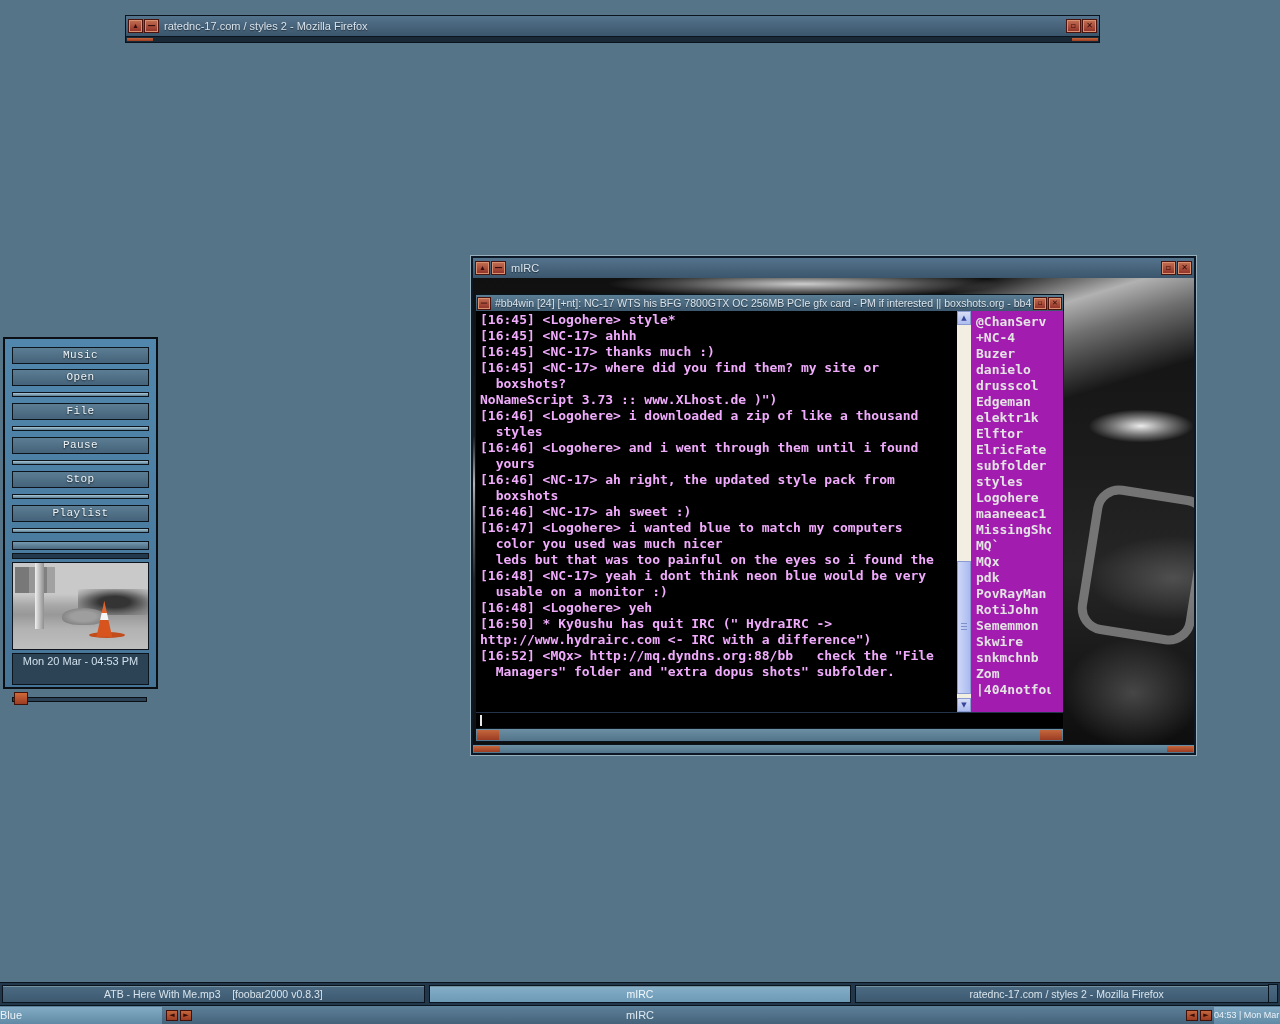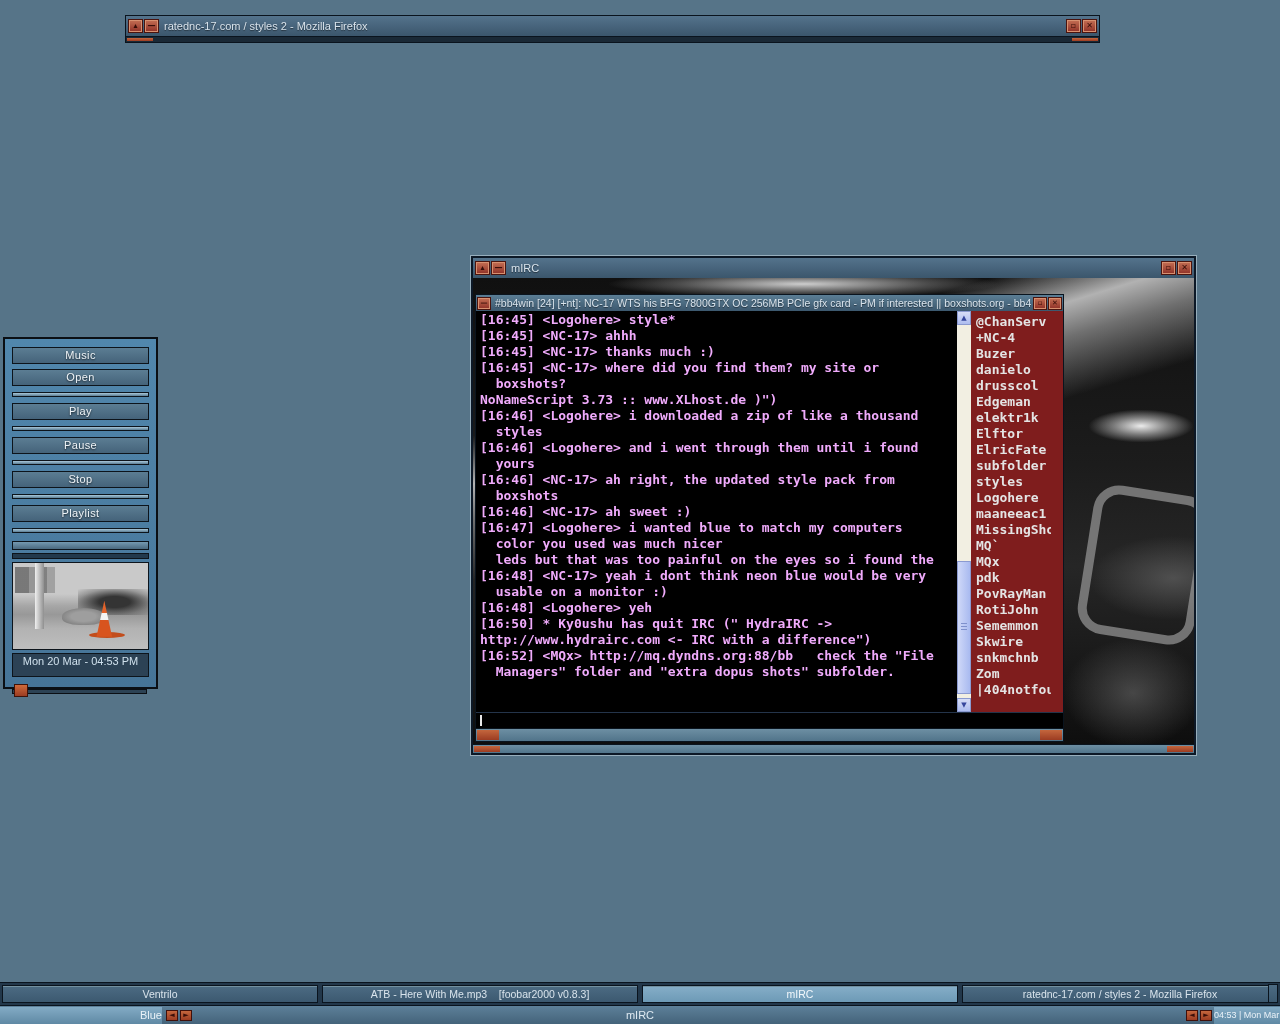--- a/index.html
+++ b/index.html
@@ -62,77 +62,77 @@
     white-space:pre; height:16px; overflow:hidden; }
   .vscroll { position:relative; width:14px; flex:none; background:#f2efe2; }
   .vs-btn { position:absolute; left:0; width:14px; height:14px;
     background:linear-gradient(#d7ddf6,#aebdf0); border:1px solid #8b9ad0;
     color:#36469c; font:bold 7px/12px "DejaVu Sans", sans-serif; text-align:center; }
   .vs-up { top:0; } .vs-down { bottom:0; }
   .vs-thumb { position:absolute; left:0; top:250px; width:14px; height:133px;
     background:linear-gradient(90deg,#cfd8f8,#a9baf0); border:1px solid #8b9ad0; }
   .vs-thumb::after { content:""; position:absolute; left:3px; right:3px; top:61px; height:8px;
     background:repeating-linear-gradient(#7e90cc 0 1px, transparent 1px 3px); }
-  .nicklist { width:92px; flex:none; background:#7f1d1d; padding:3px 12px 0 5px; overflow:hidden; }
+  .nicklist { width:92px; flex:none; background:#a21caf; padding:3px 12px 0 5px; overflow:hidden; }
   .nick { font:bold 13px/16px "DejaVu Sans Mono", monospace; color:#e4e4e4;
     white-space:pre; height:16px; overflow:hidden; }
   .inputline { height:16px; background:#000; border-top:1px solid #24344a; position:relative; }
   .caret { position:absolute; left:4px; top:2px; width:2px; height:11px; background:#e8e8e8; }
   .chan-grip { height:13px; background:linear-gradient(#6d8fa3,#51748a);
     border-top:1px solid #0a141e; position:relative; }
   .chan-grip .grip { top:1px; bottom:1px; width:22px; }
 
   
   .sidebar { position:absolute; left:3px; top:337px; width:155px; height:352px;
     border:2px solid #0b0f14; background:linear-gradient(#5187ad,#467497); padding:6px 7px; }
   .sb-btn { height:17px; background:linear-gradient(#5b7d93,#45637a); border:1px solid #0d141b;
     color:#eef4f8; font-size:11px; line-height:15px; text-align:center; letter-spacing:.4px;
-    text-shadow:0 1px 2px rgba(0,0,0,.7); }
+    text-shadow:0 1px 2px rgba(0,0,0,.7);font-family:Liberation Mono, monospace; }
   .sb-sep { height:5px; border:1px solid #0d141b; background:linear-gradient(#a9c8da,#5b7d93); margin-top:6px; }
   .sb-btn + .sb-sep { margin-top:6px; } .sb-sep + .sb-btn { margin-top:6px; }
   .sb-bar1 { height:9px; border:1px solid #0d141b; background:linear-gradient(#74descat,#4a697f); margin-top:8px;
     background:linear-gradient(#7499b1,#4a697f); }
   .sb-bar2 { height:6px; border:1px solid #0d141b; background:#22394c; margin-top:3px; }
   .sb-photo { position:relative; height:88px; border:1px solid #0d141b; margin-top:3px; overflow:hidden;
     background:linear-gradient(#c9c9c9 0 36%, #a6a6a6 50%, #989898 60%, #b2b2b2 76%, #bebebe); }
   .ph-bldg { position:absolute; left:2px; top:4px; width:40px; height:26px;
     background:linear-gradient(90deg,#6a6a6a 0 35%, #8d8d8d 35% 55%, #747474 55% 80%, #9a9a9a 80%); opacity:.85; }
   .ph-bush { position:absolute; left:48%; top:30%; width:54%; height:30%;
     background:radial-gradient(#343434 30%, rgba(40,40,40,.3) 70%, rgba(0,0,0,0)); }
   .ph-planter { position:absolute; left:36%; top:52%; width:32%; height:20%;
     background:radial-gradient(#9e9e9e 40%, #6f6f6f); border-radius:50% 50% 40% 40%; }
   .ph-pole { position:absolute; left:22px; top:0; width:9px; height:66px;
     background:linear-gradient(90deg,#efefef,#8f8f8f); }
   .ph-cone { position:absolute; left:58%; top:44%; width:26px; height:36px;
     clip-path:polygon(50% 0, 80% 100%, 20% 100%);
     background:linear-gradient(#e2632a 0 34%, #f4f4f4 34% 52%, #d8541e 52%); }
   .ph-cone-base { position:absolute; left:56%; top:80%; width:36px; height:6px;
     background:#c24d1c; border-radius:50%; }
-  .sb-date { margin-top:3px; height:24px; border:1px solid #0d141b; background:#2c4255;
+  .sb-date { margin-top:3px; height:32px; border:1px solid #0d141b; background:#2c4255;
     color:#cfe0ec; font-size:11px; line-height:14px; text-align:center; }
   .sb-slider { position:relative; margin-top:7px; height:13px; }
   .sb-track { position:absolute; left:0; right:2px; top:5px; height:5px;
     background:#2c4254; border:1px solid #0b0f14; }
   .sb-handle { position:absolute; left:2px; top:0; width:14px; height:13px;
     background:linear-gradient(#d06a3a,#9c3c22); border:1px solid #401208; }
 
   
   .taskbar { position:absolute; left:0; top:982px; width:1280px; height:23px;
     background:#22374a; border-top:1px solid #0a141e; display:flex; gap:4px; padding:2px; }
   .task { flex:1; border:1px solid #0a141e; background:linear-gradient(#4c6b83,#3c5970);
     box-shadow:inset 0 1px 0 #72909f; color:#d9e4ec; font-size:10.5px; line-height:17px;
     text-align:center; white-space:pre; overflow:hidden; }
   .task.active { background:linear-gradient(#86aec8,#6d9ab6); color:#f2f8fc; }
   .task-sliver { flex:none; width:10px; border:1px solid #0a141e;
     background:linear-gradient(#4c6b83,#3c5970); }
   .toolbar { position:absolute; left:0; top:1005px; width:1280px; height:19px;
     background:linear-gradient(#5d8099,#42617456); background:linear-gradient(#5d8099,#44637a);
     border-top:1px solid #0a141e; }
   .seg { position:absolute; top:1px; height:17px; background:linear-gradient(#83abc5,#5f89a4);
-    color:#eaf2f8; text-align:right; }
+    color:#eaf2f8; text-align:left; }
   .seg-left { left:0; width:162px; font-size:11px; line-height:17px; }
   .seg-right { right:0; width:66px; font-size:9px; line-height:17px; white-space:nowrap; }
   .tbar-center { position:absolute; left:0; width:100%; top:1px; height:17px; text-align:center;
     color:#dfeaf2; font-size:11px; line-height:17px; }
   .arr { position:absolute; top:4px; width:12px; height:11px;
     background:linear-gradient(#c4663d,#9c3c22); border:1px solid #40100a;
     color:#3a0e08; font:bold 7px/9px "DejaVu Sans", sans-serif; text-align:center; }
 </style>
 </head>
 <body>
@@ -246,21 +246,21 @@
     <div class="mirc-grip">
       <span class="grip l"></span>
       <span class="grip r"></span>
     </div>
   </div>
 
   <div class="sidebar">
     <div class="sb-btn" style="margin-top:2px;">Music</div>
     <div class="sb-btn" style="margin-top:5px;">Open</div>
     <div class="sb-sep"></div>
-    <div class="sb-btn">Play</div>
+    <div class="sb-btn">File</div>
     <div class="sb-sep"></div>
     <div class="sb-btn">Pause</div>
     <div class="sb-sep"></div>
     <div class="sb-btn">Stop</div>
     <div class="sb-sep"></div>
     <div class="sb-btn">Playlist</div>
     <div class="sb-sep"></div>
     <div class="sb-bar1"></div>
     <div class="sb-bar2"></div>
     <div class="sb-photo">
@@ -272,21 +272,20 @@
       <div class="ph-cone"></div>
     </div>
     <div class="sb-date">Mon 20 Mar - 04:53 PM</div>
     <div class="sb-slider">
       <div class="sb-track"></div>
       <div class="sb-handle"></div>
     </div>
   </div>
 
   <div class="taskbar">
-      <div class="task">Ventrilo</div>
       <div class="task">ATB - Here With Me.mp3    [foobar2000 v0.8.3]</div>
       <div class="task active">mIRC</div>
       <div class="task">ratednc-17.com / styles 2 - Mozilla Firefox</div>
     </div>
   <div class="task-sliver" style="position:absolute; right:2px; top:984px; height:19px;"></div>
 
   <div class="toolbar">
     <div class="tbar-center">mIRC</div>
     <div class="seg seg-left">Blue</div>
     <div class="arr" style="left:166px;">◄</div>

